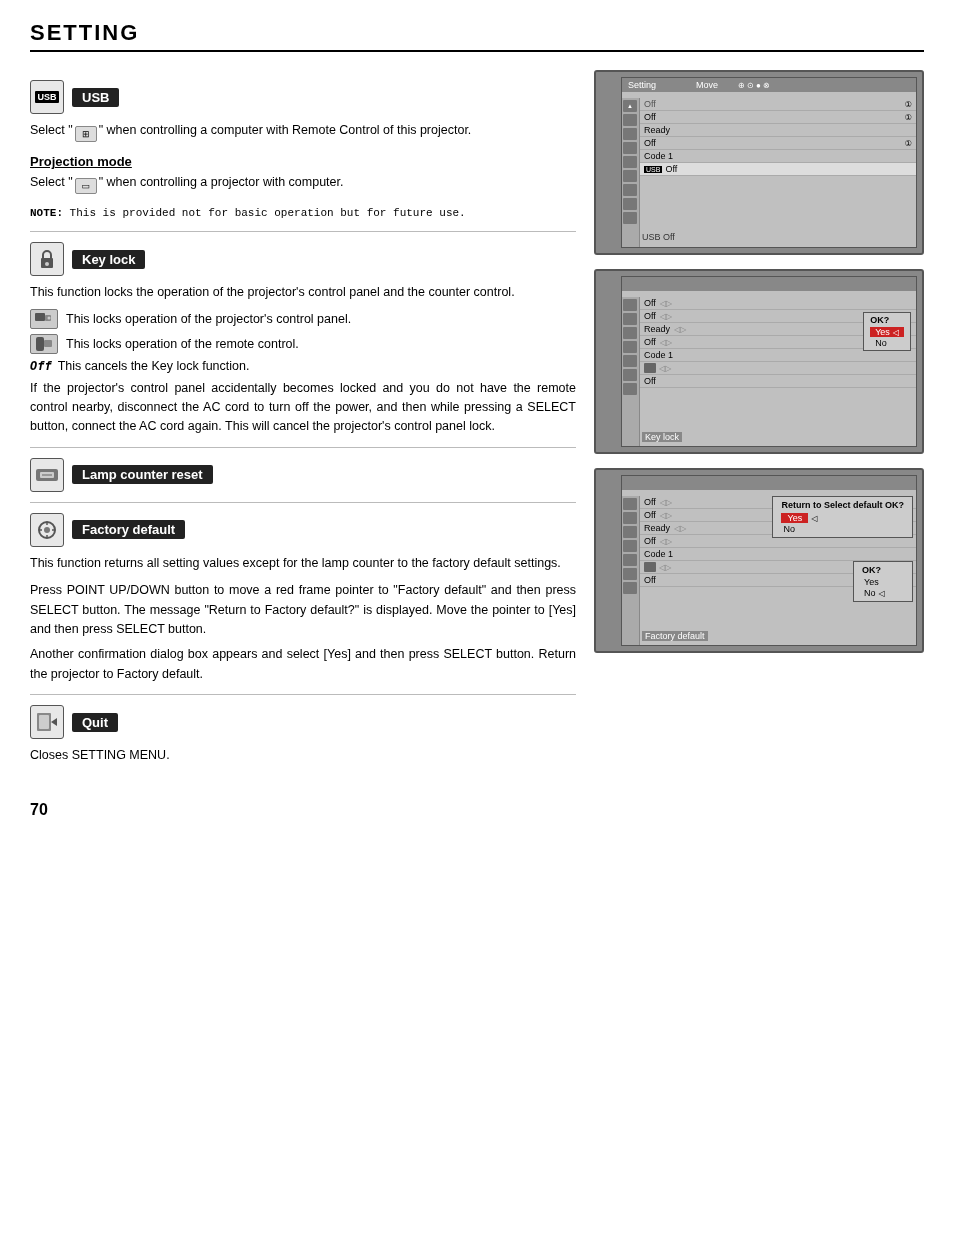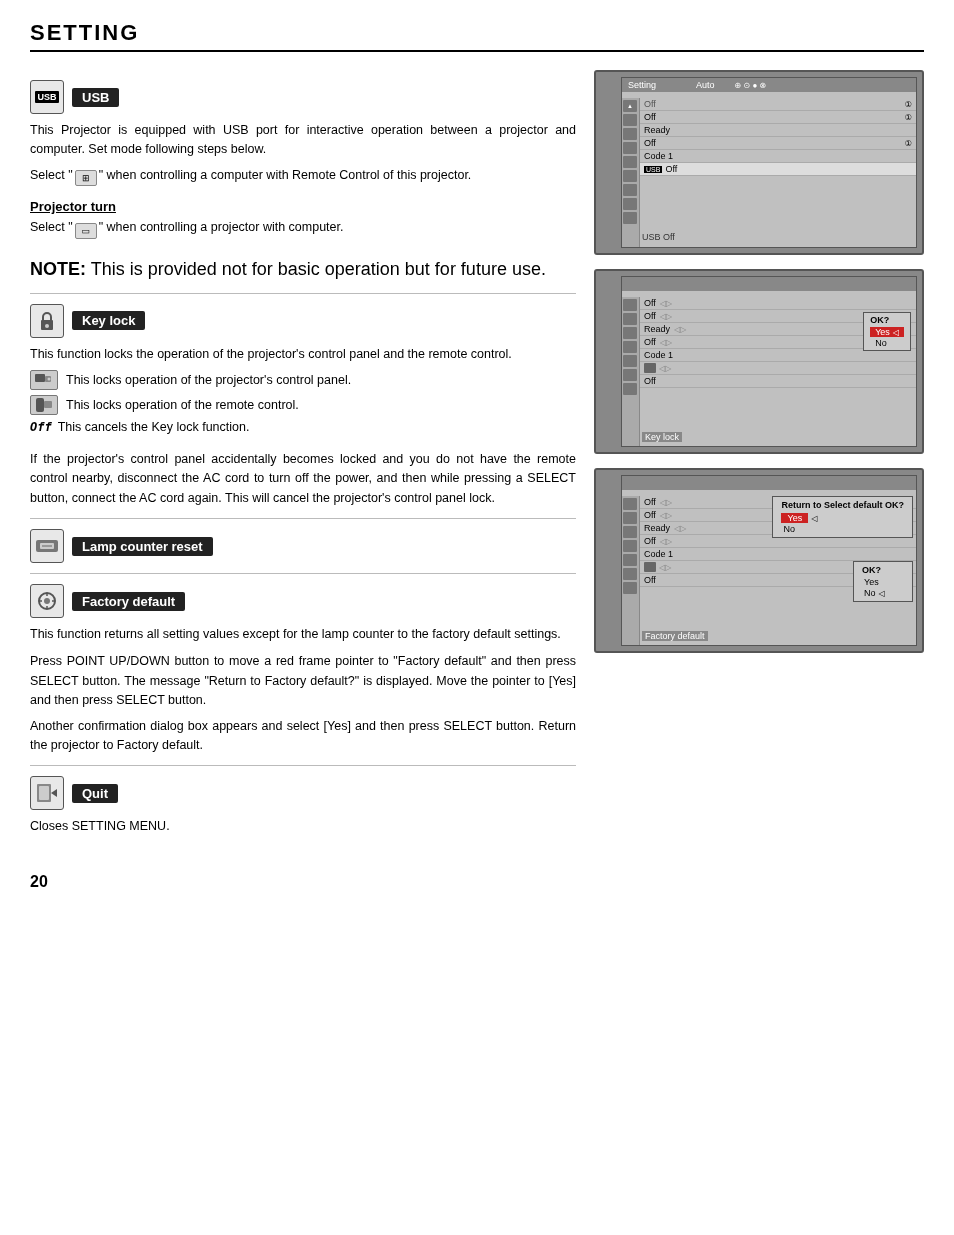--- a/index.html
+++ b/index.html
@@ -79,23 +79,24 @@
       text-align: justify;
     }
     .sub-heading {
       font-size: 13px;
       font-weight: bold;
       text-decoration: underline;
       margin-bottom: 4px;
       margin-top: 8px;
     }
     .note-text {
-      font-size: 18px;
+      font-size: 11px;
       line-height: 1.5;
-      margin-top: 12px;
+      margin-top: 6px;
+      font-family: Liberation Mono, monospace;
     }
     .note-text b {
       font-weight: bold;
     }
     .inline-icon {
       display: inline-flex;
       align-items: center;
       justify-content: center;
       border: 1px solid #888;
       background: #ddd;
@@ -168,29 +169,28 @@
   <div class="content-area">
 
     <div class="left-col">
 
       <div class="section-heading">
         <div class="icon-box">
           <span style="font-size:9px;font-weight:bold;background:#000;color:#fff;padding:1px 2px;border-radius:1px;">USB</span>
         </div>
         <span class="section-label">USB</span>
       </div>
-      <p class="section-text">This Projector is equipped with USB port for interactive operation between a projector and computer. Set mode following steps below.</p>
 
       <div class="mode-row">
         <span class="section-text">Select "  </span>
         <span class="inline-icon">⊞</span>
         <span class="section-text">  " when controlling a computer with Remote Control of this projector.</span>
       </div>
 
-      <div class="sub-heading">Projector turn</div>
+      <div class="sub-heading">Projection mode</div>
       <div class="mode-row">
         <span class="section-text">Select "  </span>
         <span class="inline-icon">▭</span>
         <span class="section-text">  " when controlling a projector with computer.</span>
       </div>
 
       <p class="note-text">
         <b>NOTE:</b> This is provided not for basic operation but for future use.
       </p>
 
@@ -199,21 +199,21 @@
       <div class="section-heading" style="margin-top:5px;">
         <div class="icon-box">
           <svg width="20" height="22" viewBox="0 0 20 22">
             <rect x="4" y="10" width="12" height="10" rx="1" fill="#555"></rect>
             <path d="M6 10 V7 A4 4 0 0 1 14 7 V10" fill="none" stroke="#555" stroke-width="2"></path>
             <circle cx="10" cy="16" r="2" fill="#ccc"></circle>
           </svg>
         </div>
         <span class="section-label">Key lock</span>
       </div>
-      <p class="section-text">This function locks the operation of the projector's control panel and the remote control.</p>
+      <p class="section-text">This function locks the operation of the projector's control panel and the counter control.</p>
 
       <div class="icon-lock-row">
         <div class="small-icon">
           <svg width="20" height="16" viewBox="0 0 20 16">
             <rect x="1" y="2" width="10" height="8" rx="1" fill="#555"></rect>
             <rect x="11" y="4" width="6" height="6" rx="1" fill="#888"></rect>
             <circle cx="15" cy="7" r="1.5" fill="#ccc"></circle>
           </svg>
         </div>
         <span>This locks operation of the projector's control panel.</span>
@@ -224,21 +224,21 @@
             <rect x="2" y="1" width="8" height="14" rx="2" fill="#555"></rect>
             <rect x="10" y="4" width="8" height="7" rx="1" fill="#888"></rect>
           </svg>
         </div>
         <span>This locks operation of the remote control.</span>
       </div>
       <div class="icon-lock-row">
         <span class="off-text">Off</span>
         <span>This cancels the Key lock function.</span>
       </div>
-      <p class="section-text" style="margin-top:16px;">If the projector's control panel accidentally becomes locked and you do not have the remote control nearby, disconnect the AC cord to turn off the power, and then while pressing a SELECT button, connect the AC cord again. This will cancel the projector's control panel lock.</p>
+      <p class="section-text" style="margin-top:6px;">If the projector's control panel accidentally becomes locked and you do not have the remote control nearby, disconnect the AC cord to turn off the power, and then while pressing a SELECT button, connect the AC cord again. This will cancel the projector's control panel lock.</p>
 
       <hr class="separator">
 
       <div class="section-heading">
         <div class="icon-box">
           <svg width="26" height="20" viewBox="0 0 26 20">
             <rect x="2" y="4" width="22" height="12" rx="2" fill="#777"></rect>
             <rect x="6" y="7" width="14" height="6" rx="1" fill="#ccc"></rect>
             <line x1="8" y1="10" x2="18" y2="10" stroke="#888" stroke-width="1.5"></line>
           </svg>
@@ -283,21 +283,21 @@
 
     <div class="right-col">
 
       <div class="screen-panel">
         <div style="background:#888;height:100%;position:relative;border-radius:2px;">
 
           <div style="position:absolute;top:5px;left:25px;right:5px;bottom:5px;background:#c0c0c0;border:1.5px solid #555;font-size:10px;">
 
             <div style="background:#888;color:#fff;padding:2px 6px;font-size:9px;display:flex;gap:10px;align-items:center;">
               <span>Setting</span>
-              <span style="margin-left:30px;">Auto</span>
+              <span style="margin-left:30px;">Move</span>
               <span style="margin-left:10px;font-size:8px;">⊕ ⊙ ● ⊗</span>
             </div>
 
             <div style="position:absolute;left:0;top:20px;width:18px;bottom:0;background:#aaa;border-right:1px solid #888;display:flex;flex-direction:column;gap:2px;padding:2px 1px;">
               <div style="width:14px;height:12px;background:#777;border-radius:1px;font-size:6px;display:flex;align-items:center;justify-content:center;color:#fff;">▲</div>
               <div style="width:14px;height:12px;background:#777;border-radius:1px;"></div>
               <div style="width:14px;height:12px;background:#777;border-radius:1px;"></div>
               <div style="width:14px;height:12px;background:#777;border-radius:1px;"></div>
               <div style="width:14px;height:12px;background:#777;border-radius:1px;"></div>
               <div style="width:14px;height:12px;background:#777;border-radius:1px;"></div>
@@ -455,15 +455,15 @@
 
               <div style="position:absolute;bottom:4px;left:2px;font-size:9px;background:#888;color:#fff;padding:0 3px;">Factory default</div>
             </div>
           </div>
         </div>
       </div>
 
     </div>
   </div>
 
-  <div style="margin-top:30px;font-size:16px;font-weight:bold;">20</div>
+  <div style="margin-top:30px;font-size:16px;font-weight:bold;">70</div>
 
 </div>
 
 </body></html>

